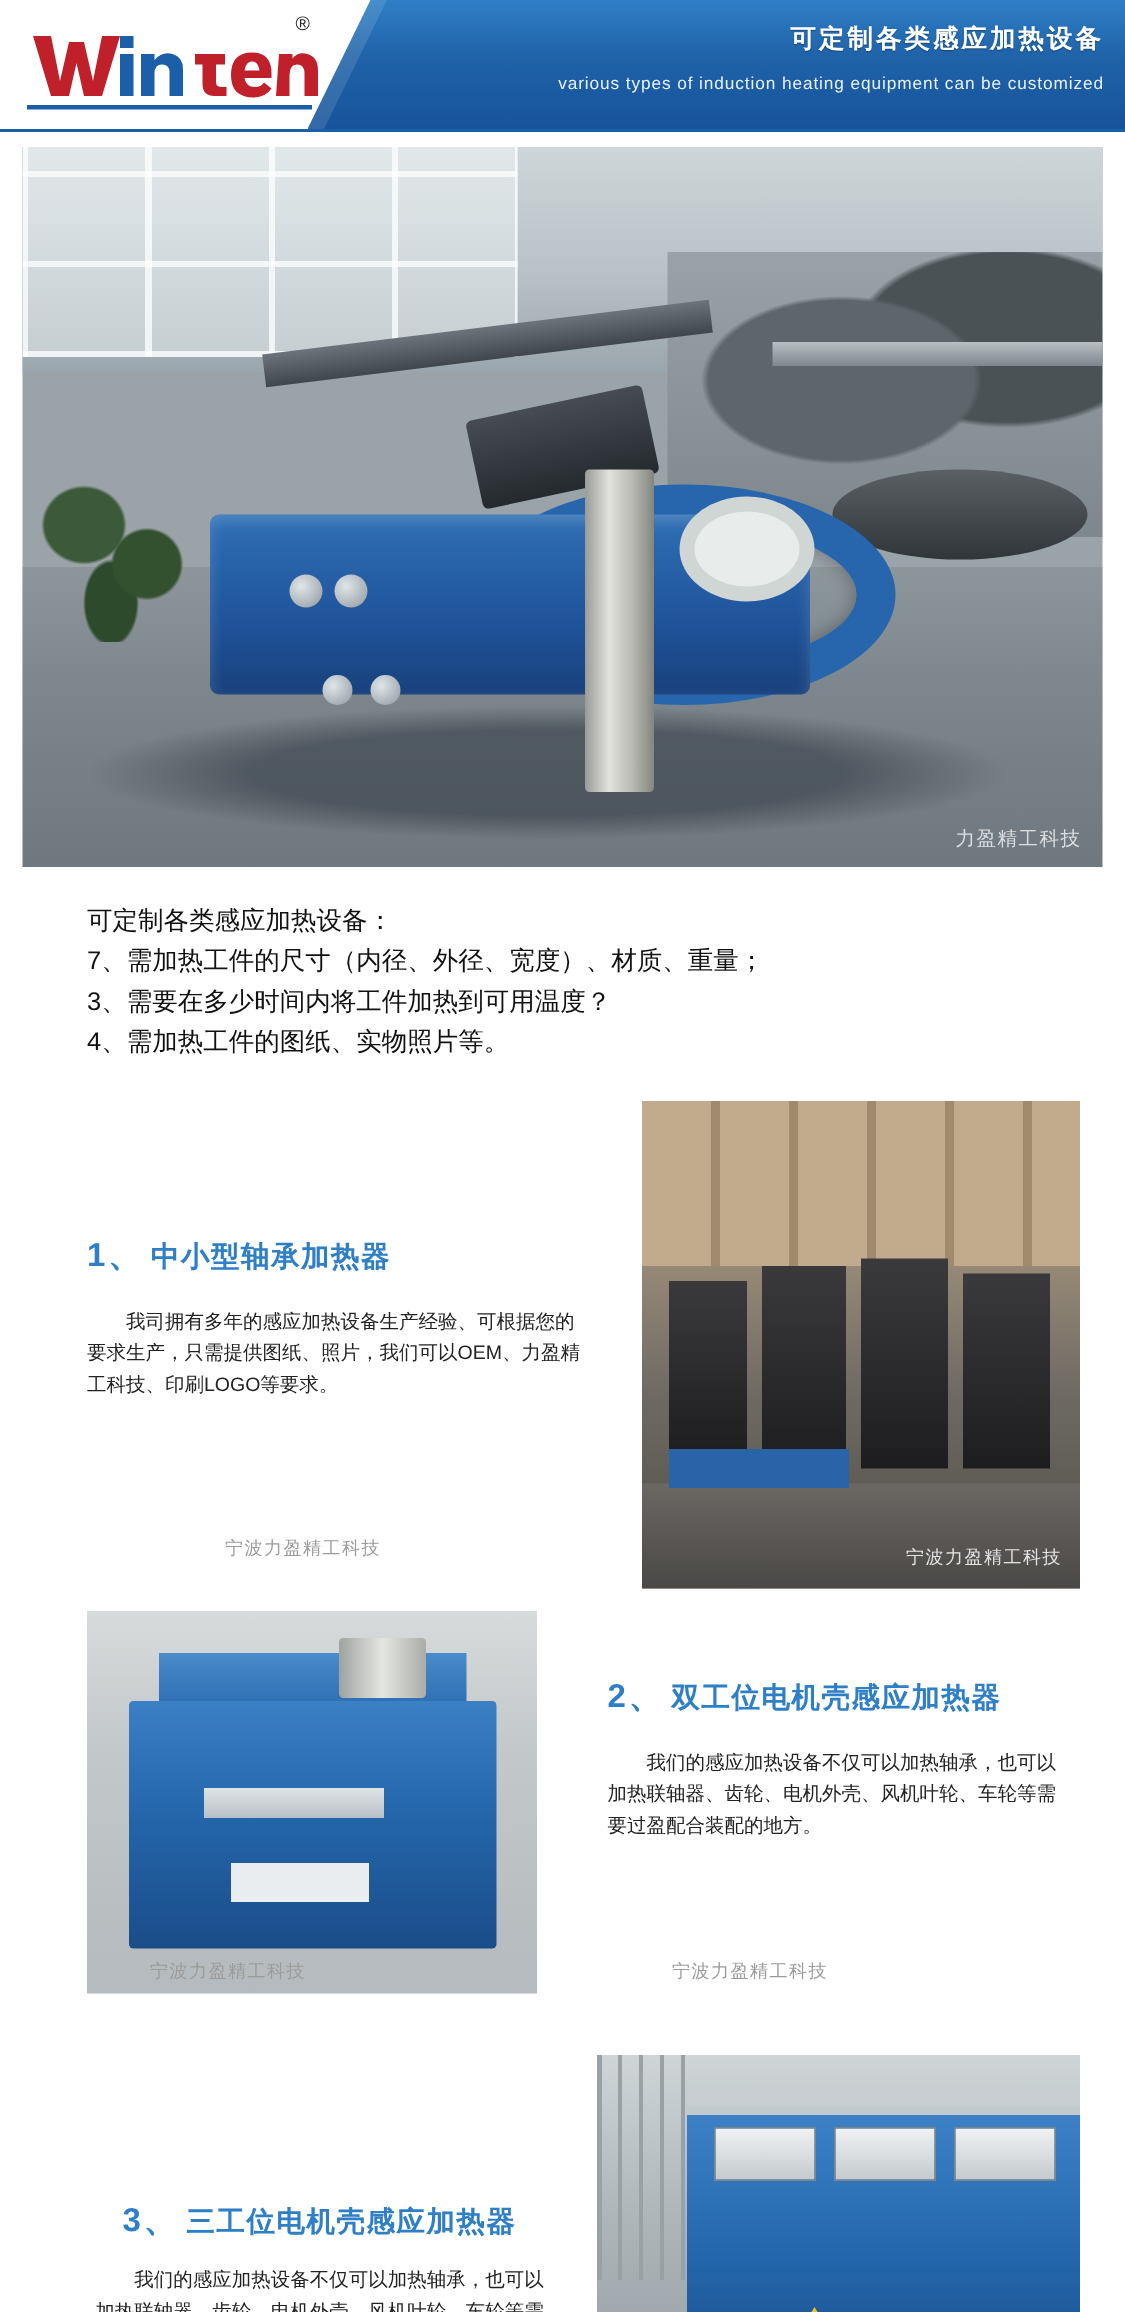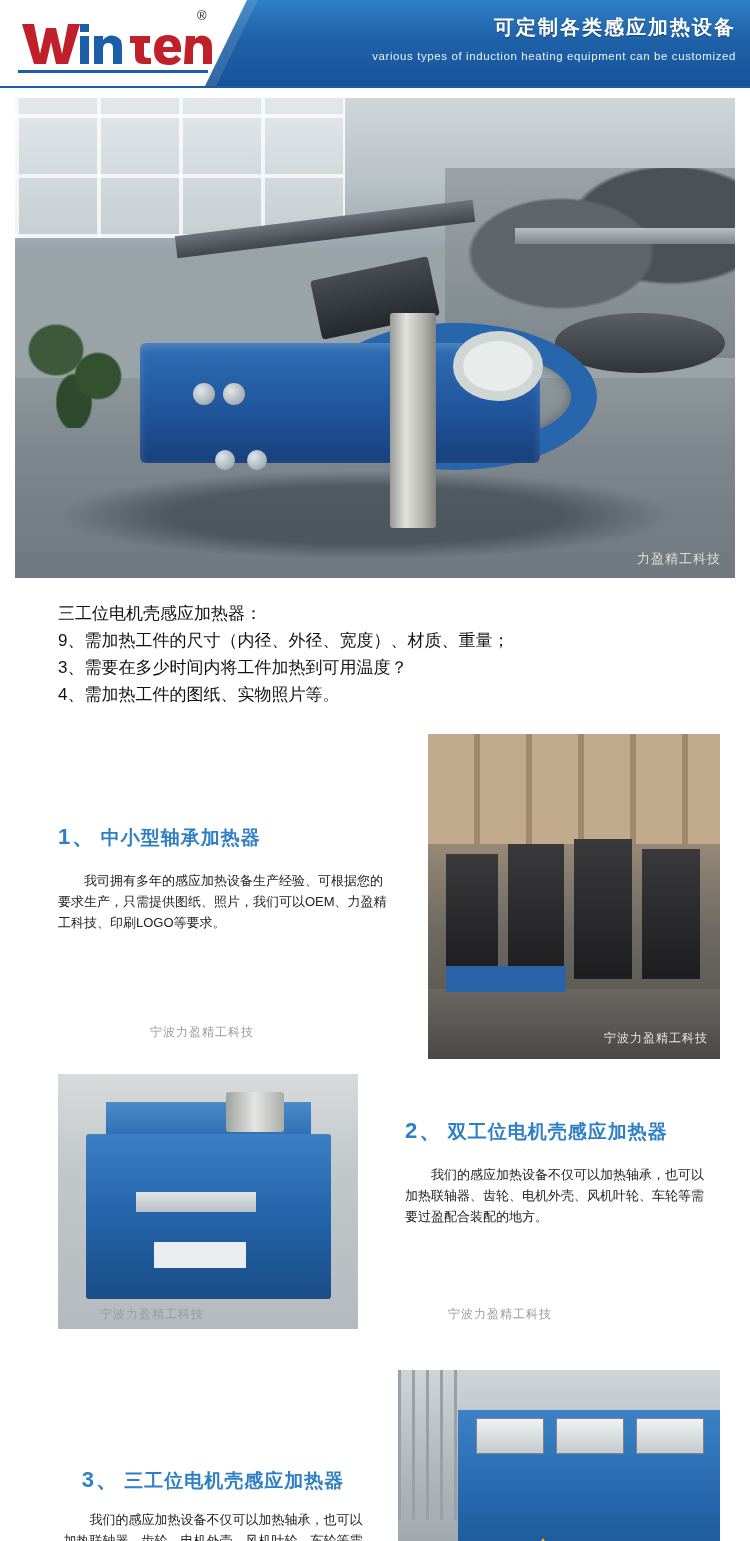--- a/index.html
+++ b/index.html
@@ -47,21 +47,21 @@
     height: 86px;
     background: #ffffff;
     opacity: 0.12;
     transform: skewX(-26deg);
   }
   .banner-cn {
     position: absolute;
     right: 14px;
     top: 14px;
     color: #ffffff;
-    font-size: 20px;
+    font-size: 17px;
     font-weight: bold;
     letter-spacing: 2px;
     text-shadow: 0 1px 1px rgba(0,0,0,.35);
   }
   .banner-en {
     position: absolute;
     right: 14px;
     top: 50px;
     color: #e9f2fb;
     font-size: 11.5px;
@@ -388,22 +388,22 @@
     <div class="dot1"></div>
     <div class="dot2"></div>
     <div class="dot3"></div>
     <div class="dot4"></div>
     <div class="column"></div>
 
     <div class="hero-wm">力盈精工科技</div>
   </div>
 
   <div class="req">
-    <p class="req-title">三工位电机壳感应加热器：</p>
-    <p>9、需加热工件的尺寸（内径、外径、宽度）、材质、重量；</p>
+    <p class="req-title">可定制各类感应加热设备：</p>
+    <p>7、需加热工件的尺寸（内径、外径、宽度）、材质、重量；</p>
     <p>3、需要在多少时间内将工件加热到可用温度？</p>
     <p>4、需加热工件的图纸、实物照片等。</p>
   </div>
 
   <div class="sec s1">
     <div class="sec-photo s1-photo">
       <div class="shelf"></div>
       <div class="cab c1"></div>
       <div class="cab c2"></div>
       <div class="cab c3"></div>

